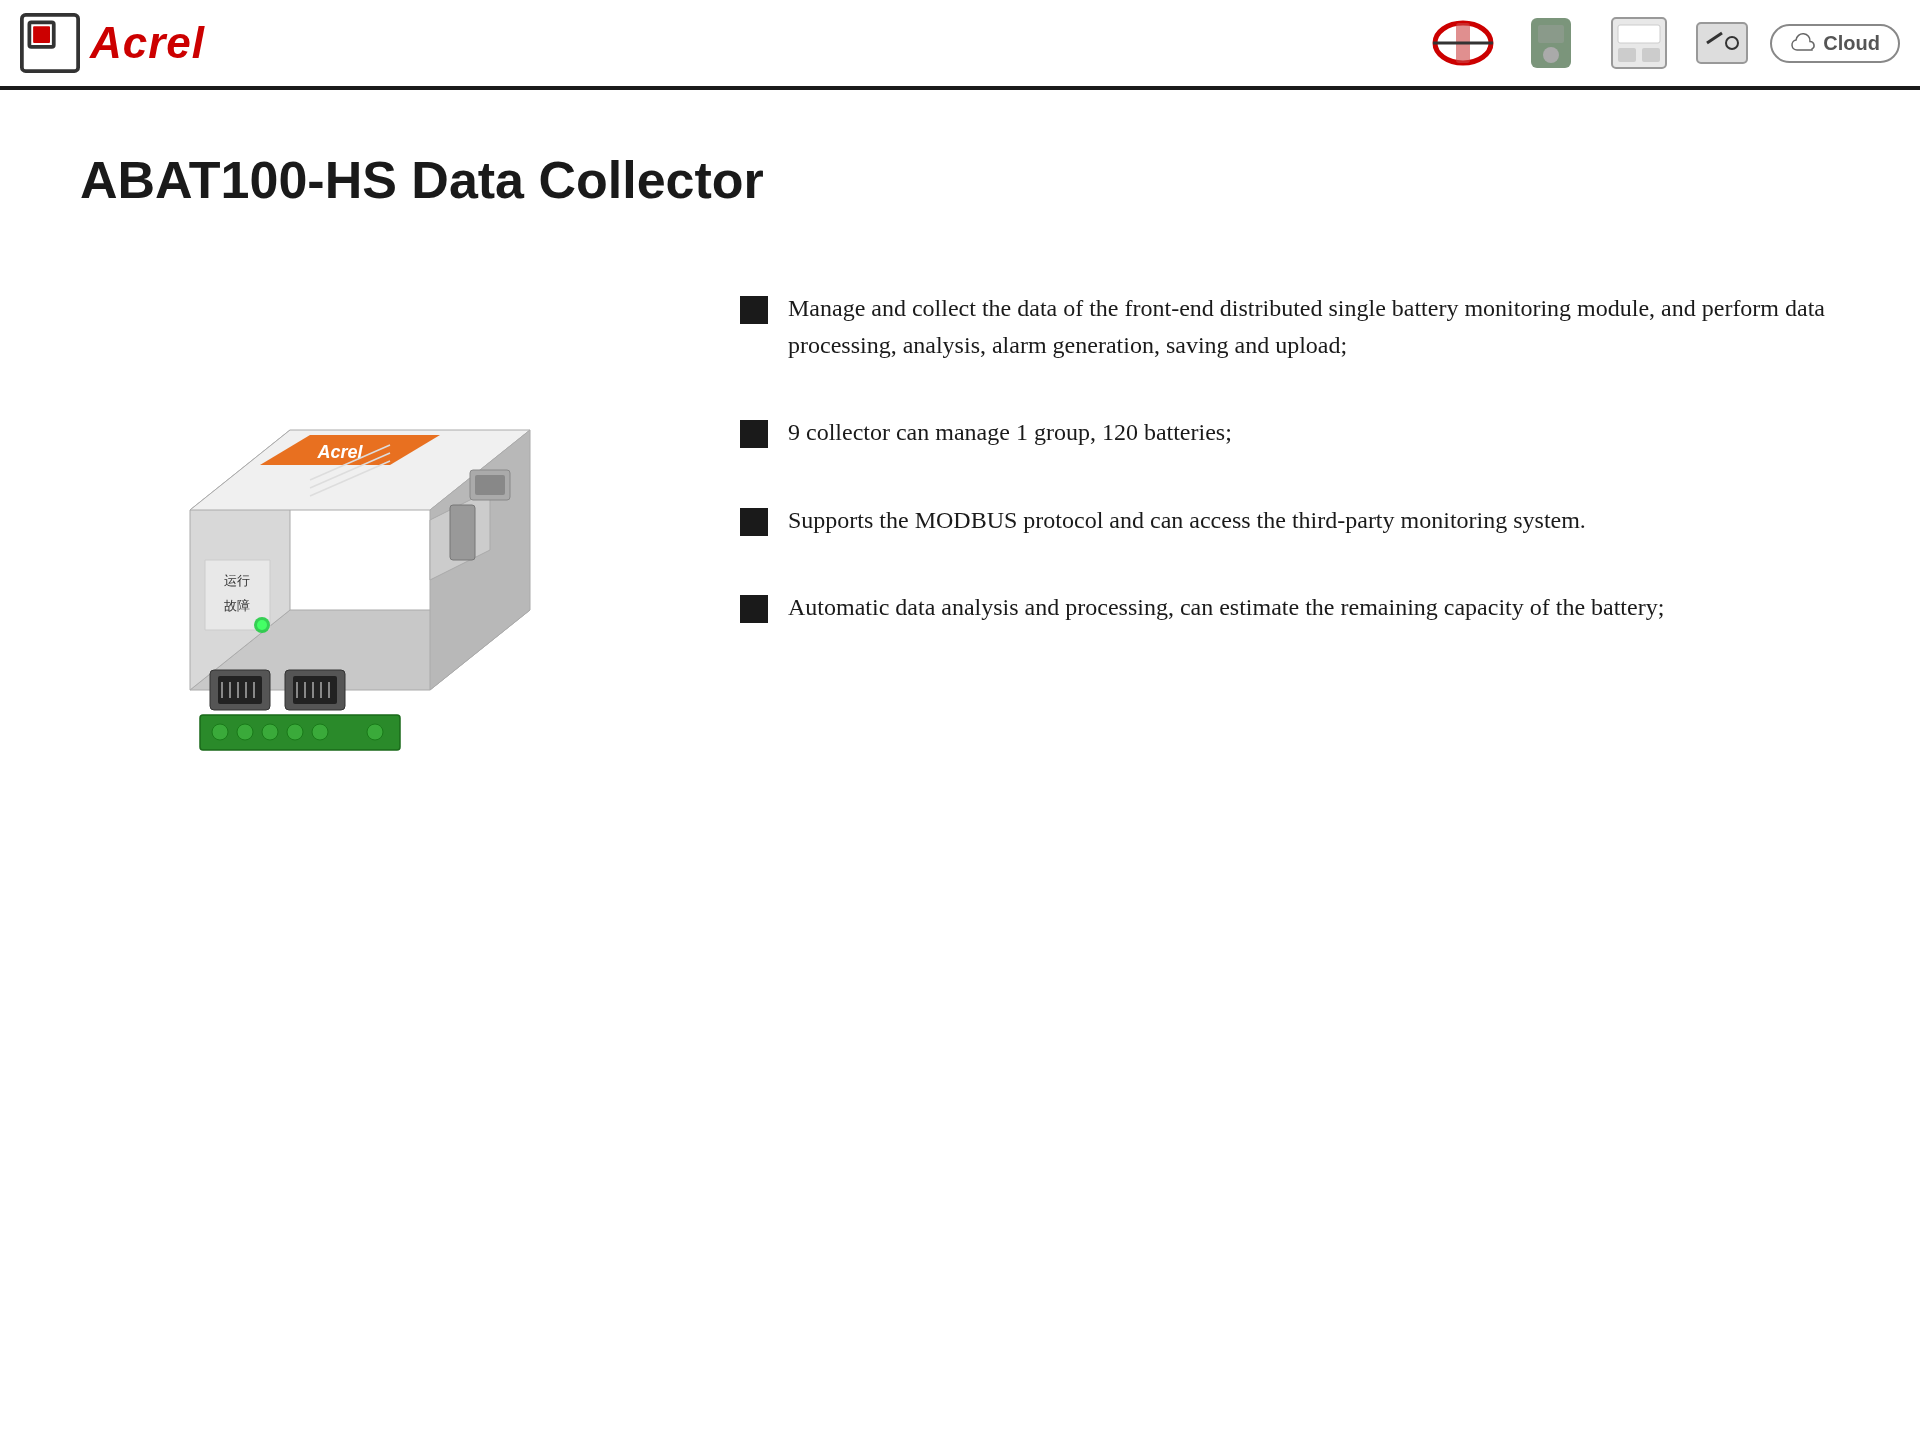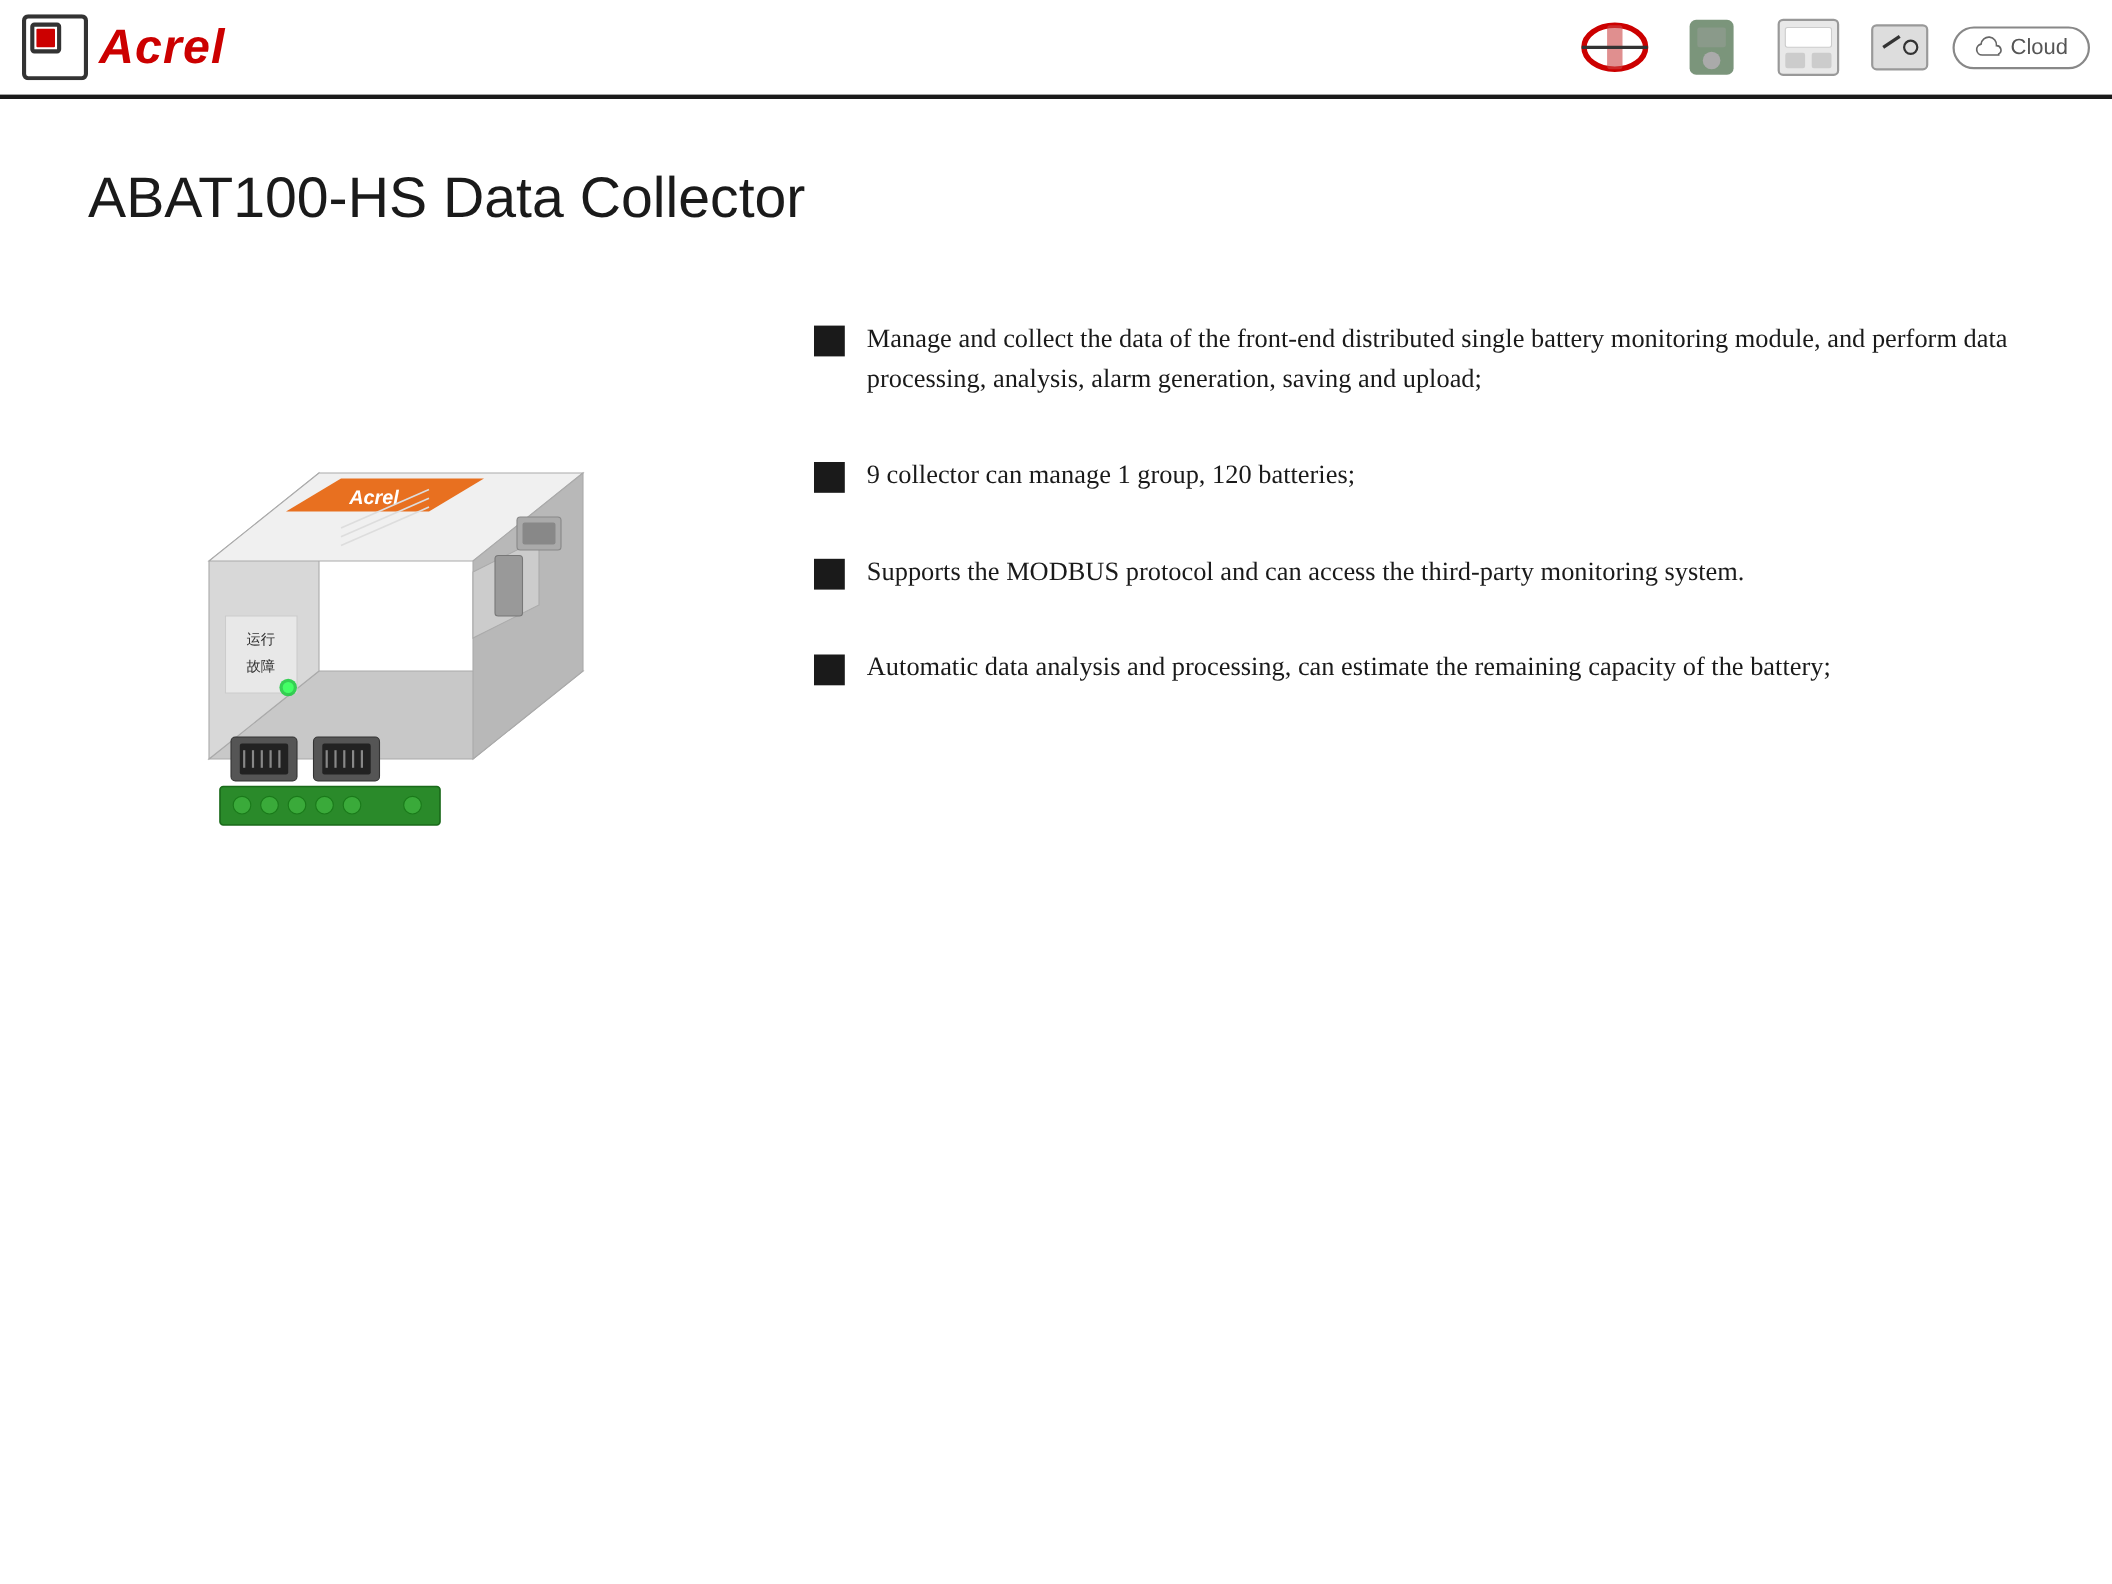--- a/index.html
+++ b/index.html
@@ -55,20 +55,21 @@
       color: #1a1a1a;
       font-family: Arial, sans-serif;
       letter-spacing: 1px;
     }
 
     .header-icons {
       display: flex;
       align-items: center;
       gap: 18px;
       margin-left: auto;
+      font-weight: bold;
     }
 
     .cloud-badge {
       border: 2.5px solid #888;
       border-radius: 20px;
       padding: 6px 18px;
       font-size: 20px;
       color: #555;
       font-family: Arial, sans-serif;
       display: flex;
@@ -76,21 +77,21 @@
       gap: 5px;
     }
 
     
     .main-content {
       padding: 60px 80px 40px 80px;
     }
 
     .product-title {
       font-size: 52px;
-      font-weight: 400;
+      font-weight: 700;
       color: #1a1a1a;
       font-family: Arial, sans-serif;
       margin-bottom: 60px;
     }
 
     .content-row {
       display: flex;
       align-items: flex-start;
       gap: 80px;
     }

